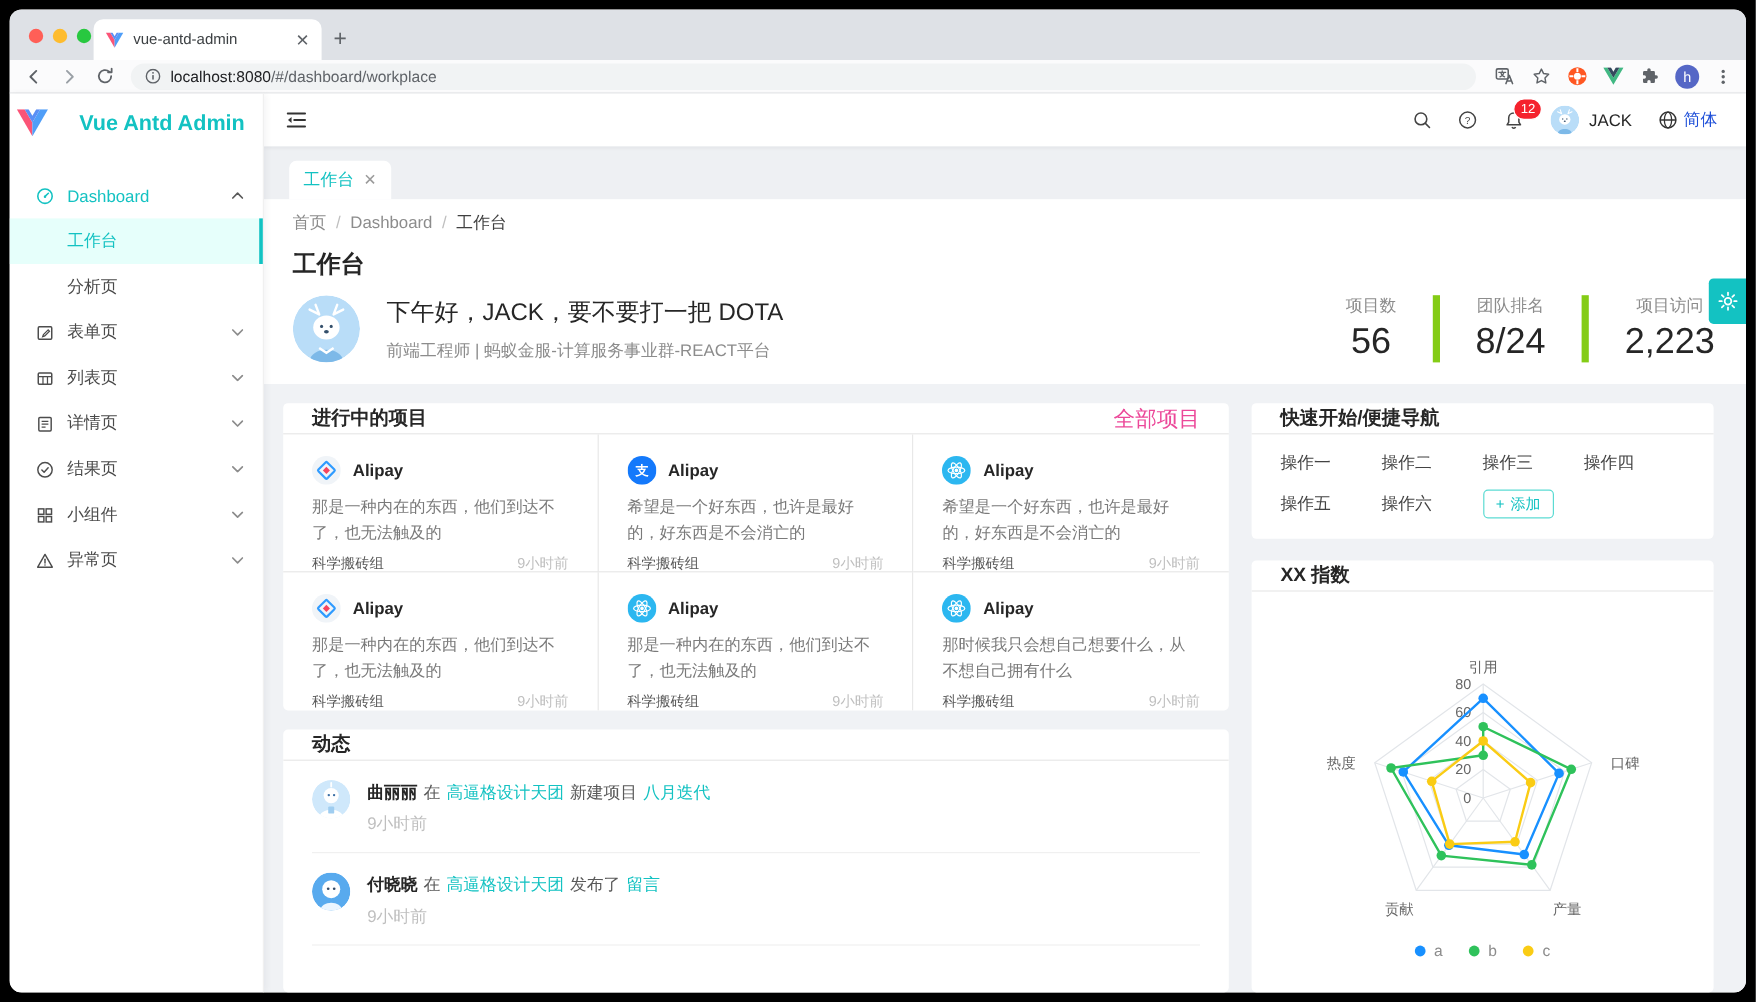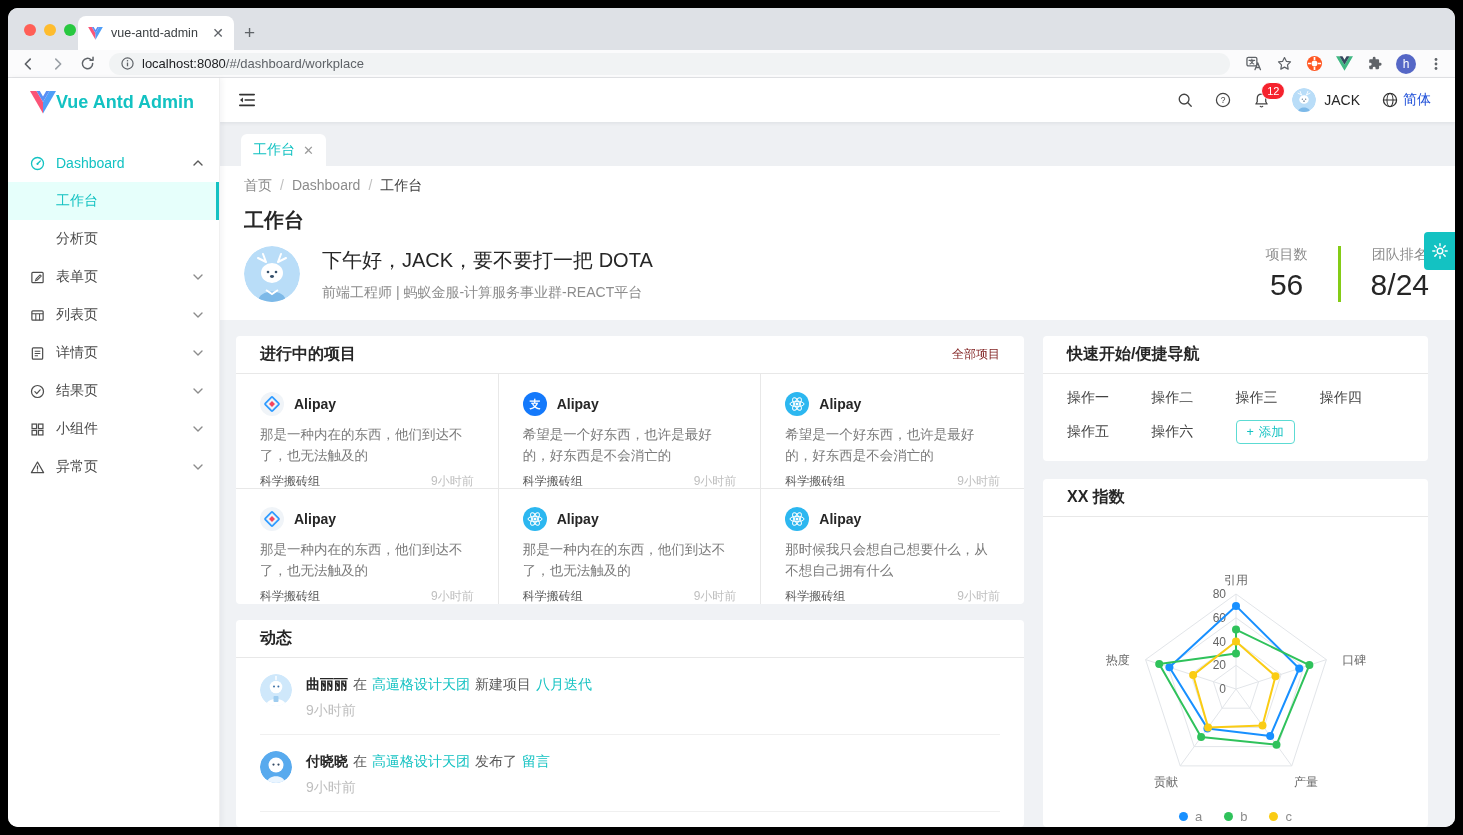--- a/index.html
+++ b/index.html
@@ -6,42 +6,42 @@
   body { font-family:"Liberation Sans","DejaVu Sans",sans-serif; background:#000; }
   .stage { position:relative; width:1463px; height:835px; background:#000; overflow:hidden; }
   .window { position:absolute; left:8px; top:8px; width:1447px; height:819px; background:#fff;
             border-radius:10px; overflow:hidden; display:flex; flex-direction:column; }
 
   
   .tabstrip { height:42px; background:#dee1e6; display:flex; align-items:flex-end; position:relative; flex:none; }
   .traffic { position:absolute; left:16px; top:16px; display:flex; gap:8px; }
   .tl { width:12px; height:12px; border-radius:50%; }
   .tl-red{background:#ff5f57} .tl-yellow{background:#febc2e} .tl-green{background:#28c840}
-  .btab { margin-left:70px; width:156px; height:34px; background:#fff; border-radius:8px 8px 0 0;
+  .btab { margin-left:70px; width:190px; height:34px; background:#fff; border-radius:8px 8px 0 0;
           display:flex; align-items:center; padding:0 10px; gap:8px; }
   .btab-title { font-size:12.5px; color:#3c4043; flex:1; white-space:nowrap; overflow:hidden; }
   .btab-close { font-size:14px; color:#5f6368; cursor:default; }
   .newtab { font-size:19px; color:#5f6368; margin:0 0 6px 10px; }
   .toolbar { height:28px; background:#fbfbfc; border-bottom:1px solid #e2e3e6; display:flex; align-items:center;
              padding:0 12px; gap:8px; flex:none; }
   .navbtns { display:flex; align-items:center; gap:14px; margin-right:6px; }
   .urlpill { flex:1; height:22px; background:#f1f3f4; border-radius:11px; display:flex; align-items:center;
              padding:0 12px; gap:8px; }
   .urltext { font-size:13px; }
   .urlhost { color:#202124; }
   .urlrest { color:#5f6368; }
   .tb-right { display:flex; align-items:center; gap:13px; margin-left:8px; }
   .profile-chip { width:20px; height:20px; border-radius:50%; background:#5567c6; color:#fff; font-size:12px;
                   display:flex; align-items:center; justify-content:center; }
 
   
   .app { flex:1; display:flex; min-height:0; }
   .sidebar { width:212px; background:#fff; border-right:1px solid #f0f0f0; box-shadow:2px 0 6px rgba(0,21,41,.05);
              z-index:5; flex:none; }
-  .logo-row { height:48px; display:flex; align-items:center; gap:0; padding-left:22px; }
+  .logo-row { height:48px; display:flex; align-items:center; gap:26px; padding-left:6px; }
   .logo-text { font-size:18px; font-weight:700; color:#13c2c2; white-space:nowrap; }
   .menu { padding-top:18px; }
   .mi { height:38px; display:flex; align-items:center; padding:0 16px 0 22px; font-size:14px; color:#4a4a4a;
         cursor:pointer; position:relative; }
   .mi .mi-icon { width:16px; margin-right:10px; display:flex; }
   .mi .chev { margin-left:auto; display:flex; }
   .mi-open { color:#13c2c2; }
   .mi-sub { padding-left:48px; }
   .mi-selected { background:#e6fffb; color:#13c2c2; }
   .mi-selected::after { content:""; position:absolute; right:0; top:0; bottom:0; width:3px; background:#13c2c2; }
@@ -67,32 +67,32 @@
   .breadcrumb { font-size:14px; color:#8c8c8c; margin-bottom:12px; }
   .bc-sep { margin:0 8px; color:#bfbfbf; }
   .bc-current { color:#404040; }
   .page-title { font-size:20px; font-weight:600; color:#262626; margin-bottom:12px; }
   .greet-row { display:flex; align-items:center; }
   .big-avatar { width:56px; height:56px; border-radius:50%; overflow:hidden; flex:none; }
   .greet-texts { margin-left:22px; }
   .greet-title { font-size:20px; font-weight:500; color:#262626; margin-bottom:10px; }
   .greet-sub { font-size:14px; color:#8c8c8c; }
   .stats { margin-left:auto; display:flex; align-items:center; }
-  .stat { text-align:center; padding:0 30px; border-right:3px solid #84cc16; }
+  .stat { text-align:center; padding:0 30px; border-right:6px solid #84cc16; }
   .stat:last-child { border-right:none; padding-right:2px; }
   .stat-label { font-size:14px; color:#8c8c8c; margin-bottom:4px; }
   .stat-value { font-size:30px; color:#262626; }
 
   .content { flex:1; display:flex; gap:19px; padding:16px 27px 0 16px; min-height:0; }
   .col-left { width:788px; display:flex; flex-direction:column; flex:none; }
   .col-right { flex:1; display:flex; flex-direction:column; min-width:0; }
   .card { background:#fff; border-radius:4px; }
-  .card-hd { height:38px; display:flex; align-items:center; padding:0 24px; border-bottom:1px solid #e8e8e8; }
+  .card-hd { height:26px; display:flex; align-items:center; padding:0 24px; border-bottom:1px solid #e8e8e8; }
   .card-title { font-size:16px; font-weight:600; color:#262626; }
-  .card-link { margin-left:auto; font-size:12px; color:#7f1d1d; cursor:pointer; text-decoration:none; }
+  .card-link { margin-left:auto; font-size:18px; color:#ec4899; cursor:pointer; text-decoration:none; }
 
   .proj-grid { display:grid; grid-template-columns:repeat(3,1fr); }
   .proj-cell { height:115px; padding:18px 24px 14px; border-right:1px solid #e8e8e8; border-bottom:1px solid #e8e8e8; }
   .proj-cell:nth-child(3n){ border-right:none; }
   .proj-cell:nth-child(n+4){ border-bottom:none; }
   .proj-top { display:flex; align-items:center; gap:10px; margin-bottom:8px; }
   .proj-icon { width:24px; height:24px; display:flex; flex:none; }
   .proj-name { font-size:14px; font-weight:600; color:#262626; }
   .proj-desc { font-size:13.5px; color:#7a7a7a; line-height:21px; height:42px; overflow:hidden; margin-bottom:7px; }
   .proj-foot { display:flex; align-items:center; font-size:12px; }
@@ -443,20 +443,24 @@
             <div class="greet-sub">前端工程师 | 蚂蚁金服-计算服务事业群-REACT平台</div>
           </div>
           <div class="stats">
             <div class="stat">
               <div class="stat-label">项目数</div>
               <div class="stat-value">56</div>
             </div>
             <div class="stat">
               <div class="stat-label">团队排名</div>
               <div class="stat-value">8/24</div>
+            </div>
+            <div class="stat">
+              <div class="stat-label">项目访问</div>
+              <div class="stat-value">2,223</div>
             </div>
           </div>
         </div>
       </div>
 
       <div class="content">
         <div class="col-left">
           <section class="card">
             <div class="card-hd">
               <span class="card-title">进行中的项目</span>

